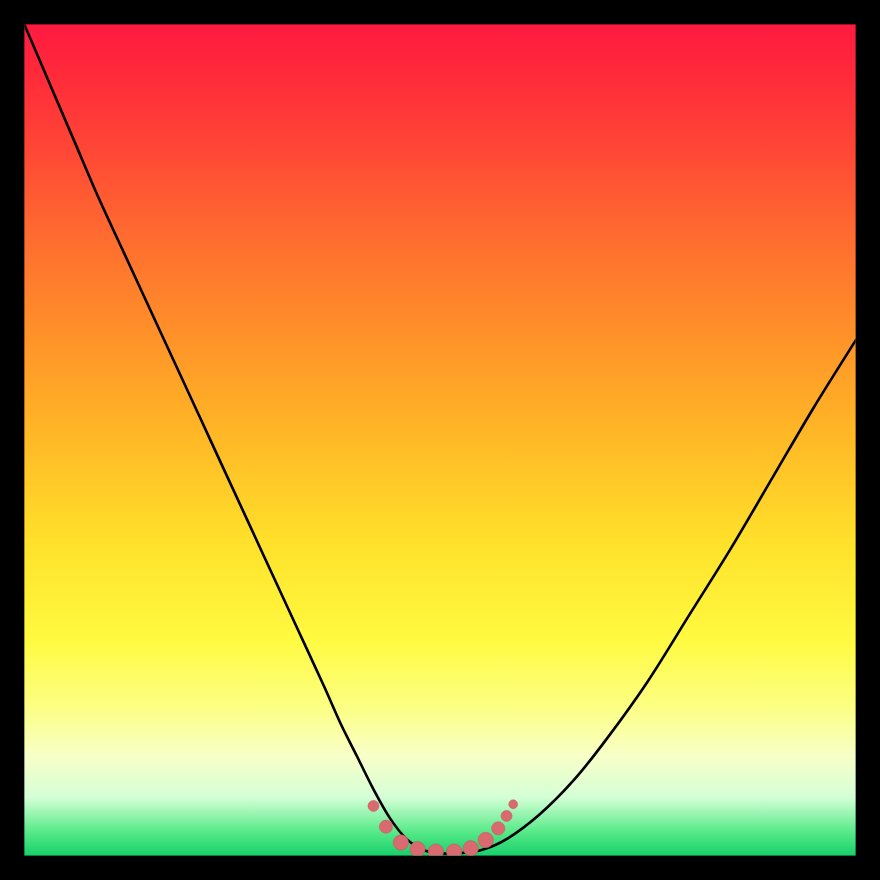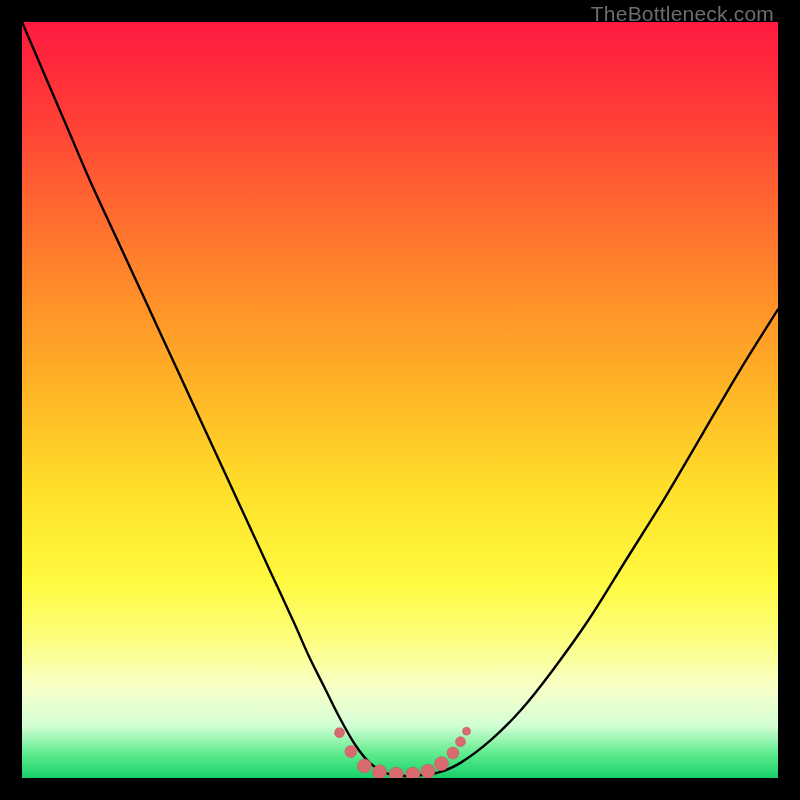--- a/index.html
+++ b/index.html
@@ -60,21 +60,20 @@
   svg.curve {
     position: absolute;
     inset: 0;
   }
 </style>
 </head>
 <body>
 
 <div class="frame">
 
-  <div class="watermark">TheBottleneck.com</div>
 
   <div class="plot-area">
     <div class="gradient"></div>
 
     <svg class="curve" viewBox="0 0 756 756" preserveAspectRatio="none">
       <path id="curve-path" fill="none" stroke="#000" stroke-width="2.4" stroke-linecap="round" stroke-linejoin="round" d="M 0.00 0.00 C 3.78 8.82, 15.12 35.28, 22.68 52.92 C 30.24 70.56, 37.80 88.20, 45.36 105.84 C 52.92 123.48, 60.48 141.75, 68.04 158.76 C 75.60 175.77, 83.16 191.52, 90.72 207.90 C 98.28 224.28, 105.84 240.66, 113.40 257.04 C 120.96 273.42, 128.52 289.80, 136.08 306.18 C 143.64 322.56, 151.20 338.94, 158.76 355.32 C 166.32 371.70, 173.88 388.08, 181.44 404.46 C 189.00 420.84, 196.56 437.22, 204.12 453.60 C 211.68 469.98, 219.24 486.36, 226.80 502.74 C 234.36 519.12, 241.92 535.50, 249.48 551.88 C 257.04 568.26, 265.86 587.16, 272.16 601.02 C 278.46 614.88, 282.24 624.33, 287.28 635.04 C 292.32 645.75, 297.36 655.20, 302.40 665.28 C 307.44 675.36, 312.48 686.07, 317.52 695.52 C 322.56 704.97, 327.60 714.42, 332.64 721.98 C 337.68 729.54, 342.72 736.09, 347.76 740.88 C 352.80 745.67, 357.84 748.57, 362.88 750.71 C 367.92 752.85, 372.96 753.23, 378.00 753.73 C 383.04 754.24, 386.82 754.24, 393.12 753.73 C 399.42 753.23, 408.24 752.85, 415.80 750.71 C 423.36 748.57, 429.66 746.30, 438.48 740.88 C 447.30 735.46, 458.64 727.02, 468.72 718.20 C 478.80 709.38, 488.88 699.30, 498.96 687.96 C 509.04 676.62, 517.86 665.28, 529.20 650.16 C 540.54 635.04, 554.40 616.14, 567.00 597.24 C 579.60 578.34, 592.20 556.92, 604.80 536.76 C 617.40 516.60, 630.00 497.07, 642.60 476.28 C 655.20 455.49, 667.80 433.44, 680.40 412.02 C 693.00 390.60, 705.60 368.55, 718.20 347.76 C 730.80 326.97, 749.70 297.36, 756.00 287.28"></path>
       <g id="markers">
           <circle cx="317.52" cy="710.64" r="5" fill="#d96a6f" stroke="#c9575d" stroke-width="0.5"></circle>
           <circle cx="328.86" cy="729.54" r="6" fill="#d96a6f" stroke="#c9575d" stroke-width="0.5"></circle>
           <circle cx="342.47" cy="743.90" r="7" fill="#d96a6f" stroke="#c9575d" stroke-width="0.5"></circle>

